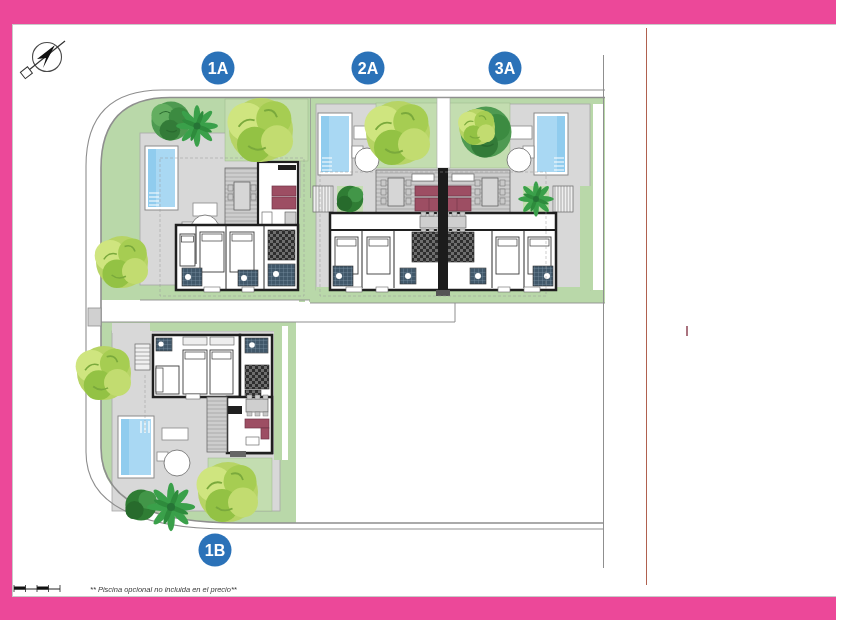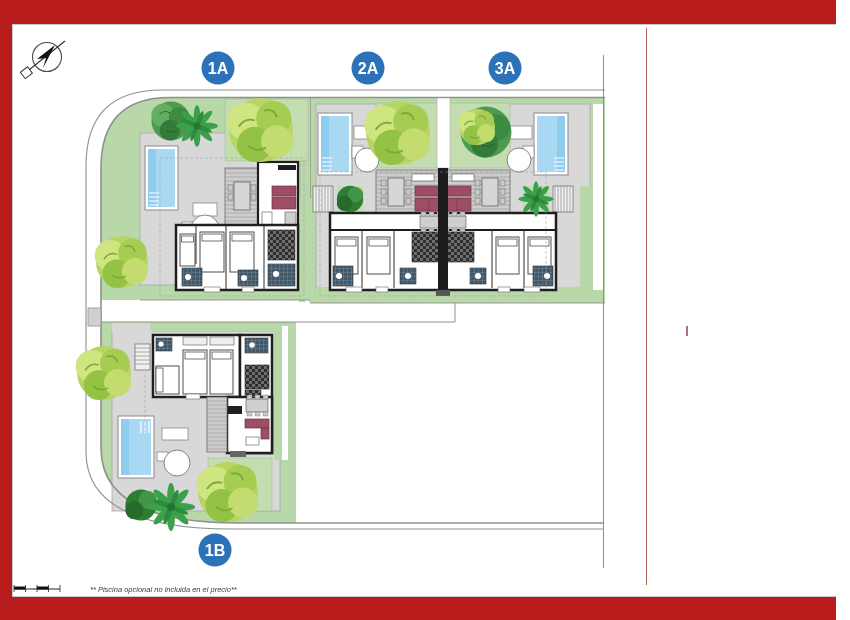--- a/index.html
+++ b/index.html
@@ -1,16 +1,16 @@
 <!DOCTYPE html>
 <html><head>
 <meta charset="utf-8">
 <style>
   html,body{margin:0;padding:0;background:#ffffff;}
-  .page{position:relative;width:836px;height:620px;background:#b91c1c;overflow:hidden;
+  .page{position:relative;width:836px;height:620px;background:#ec4899;overflow:hidden;
         font-family:"Liberation Sans", sans-serif;}
   svg{position:absolute;left:0;top:0;}
   text{font-family:"Liberation Sans", sans-serif;}
   .badge-text{font-weight:bold;font-size:16px;fill:#ffffff;text-anchor:middle;}
   .footnote-text{font-size:7.5px;font-style:italic;fill:#3a3a3a;}
 </style>
 </head>
 <body>
 
 <div class="page">

